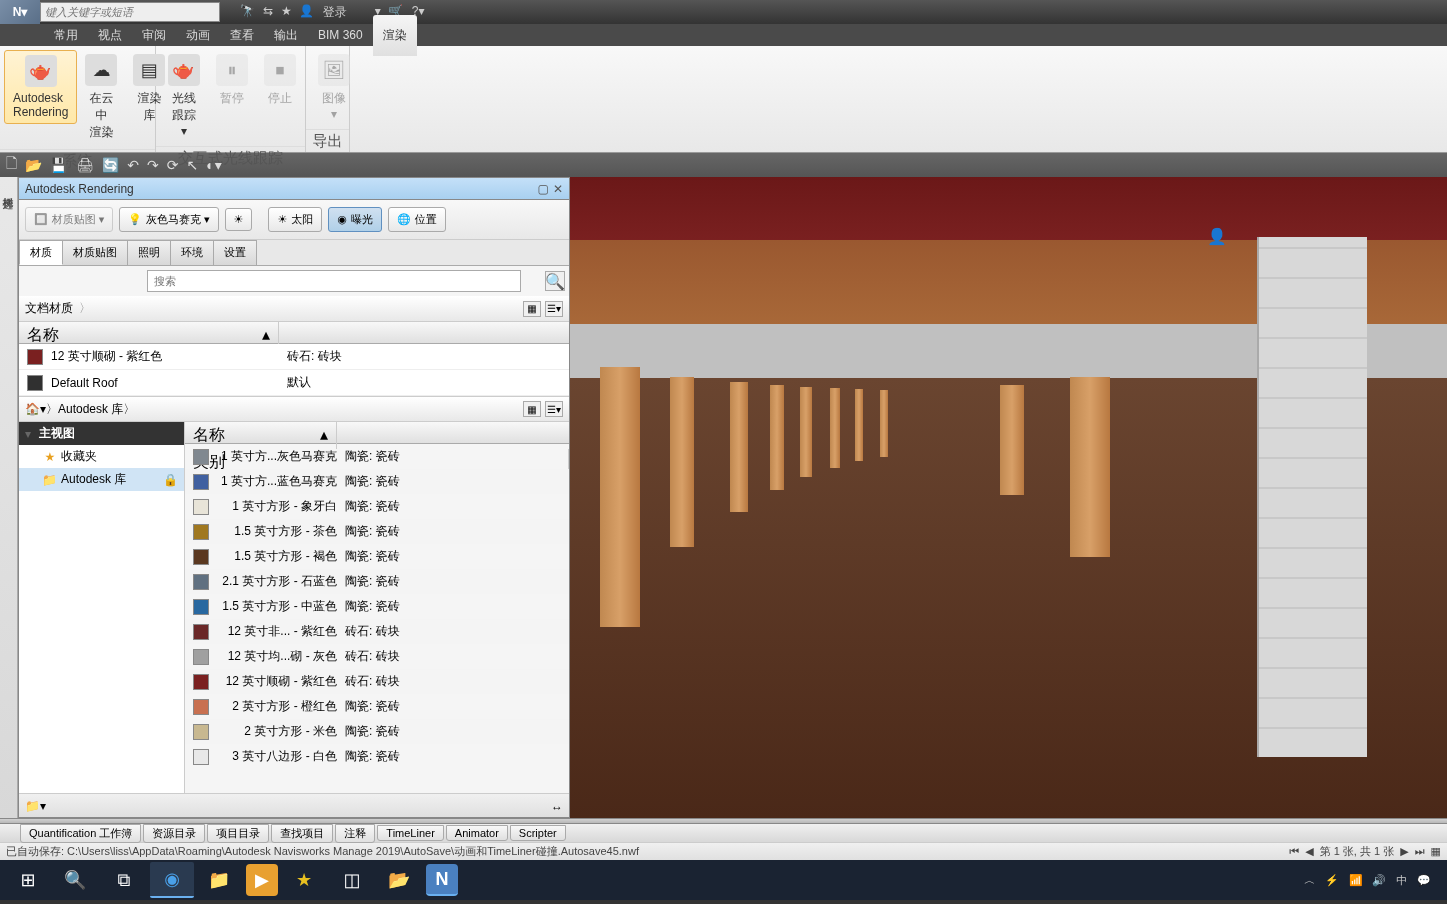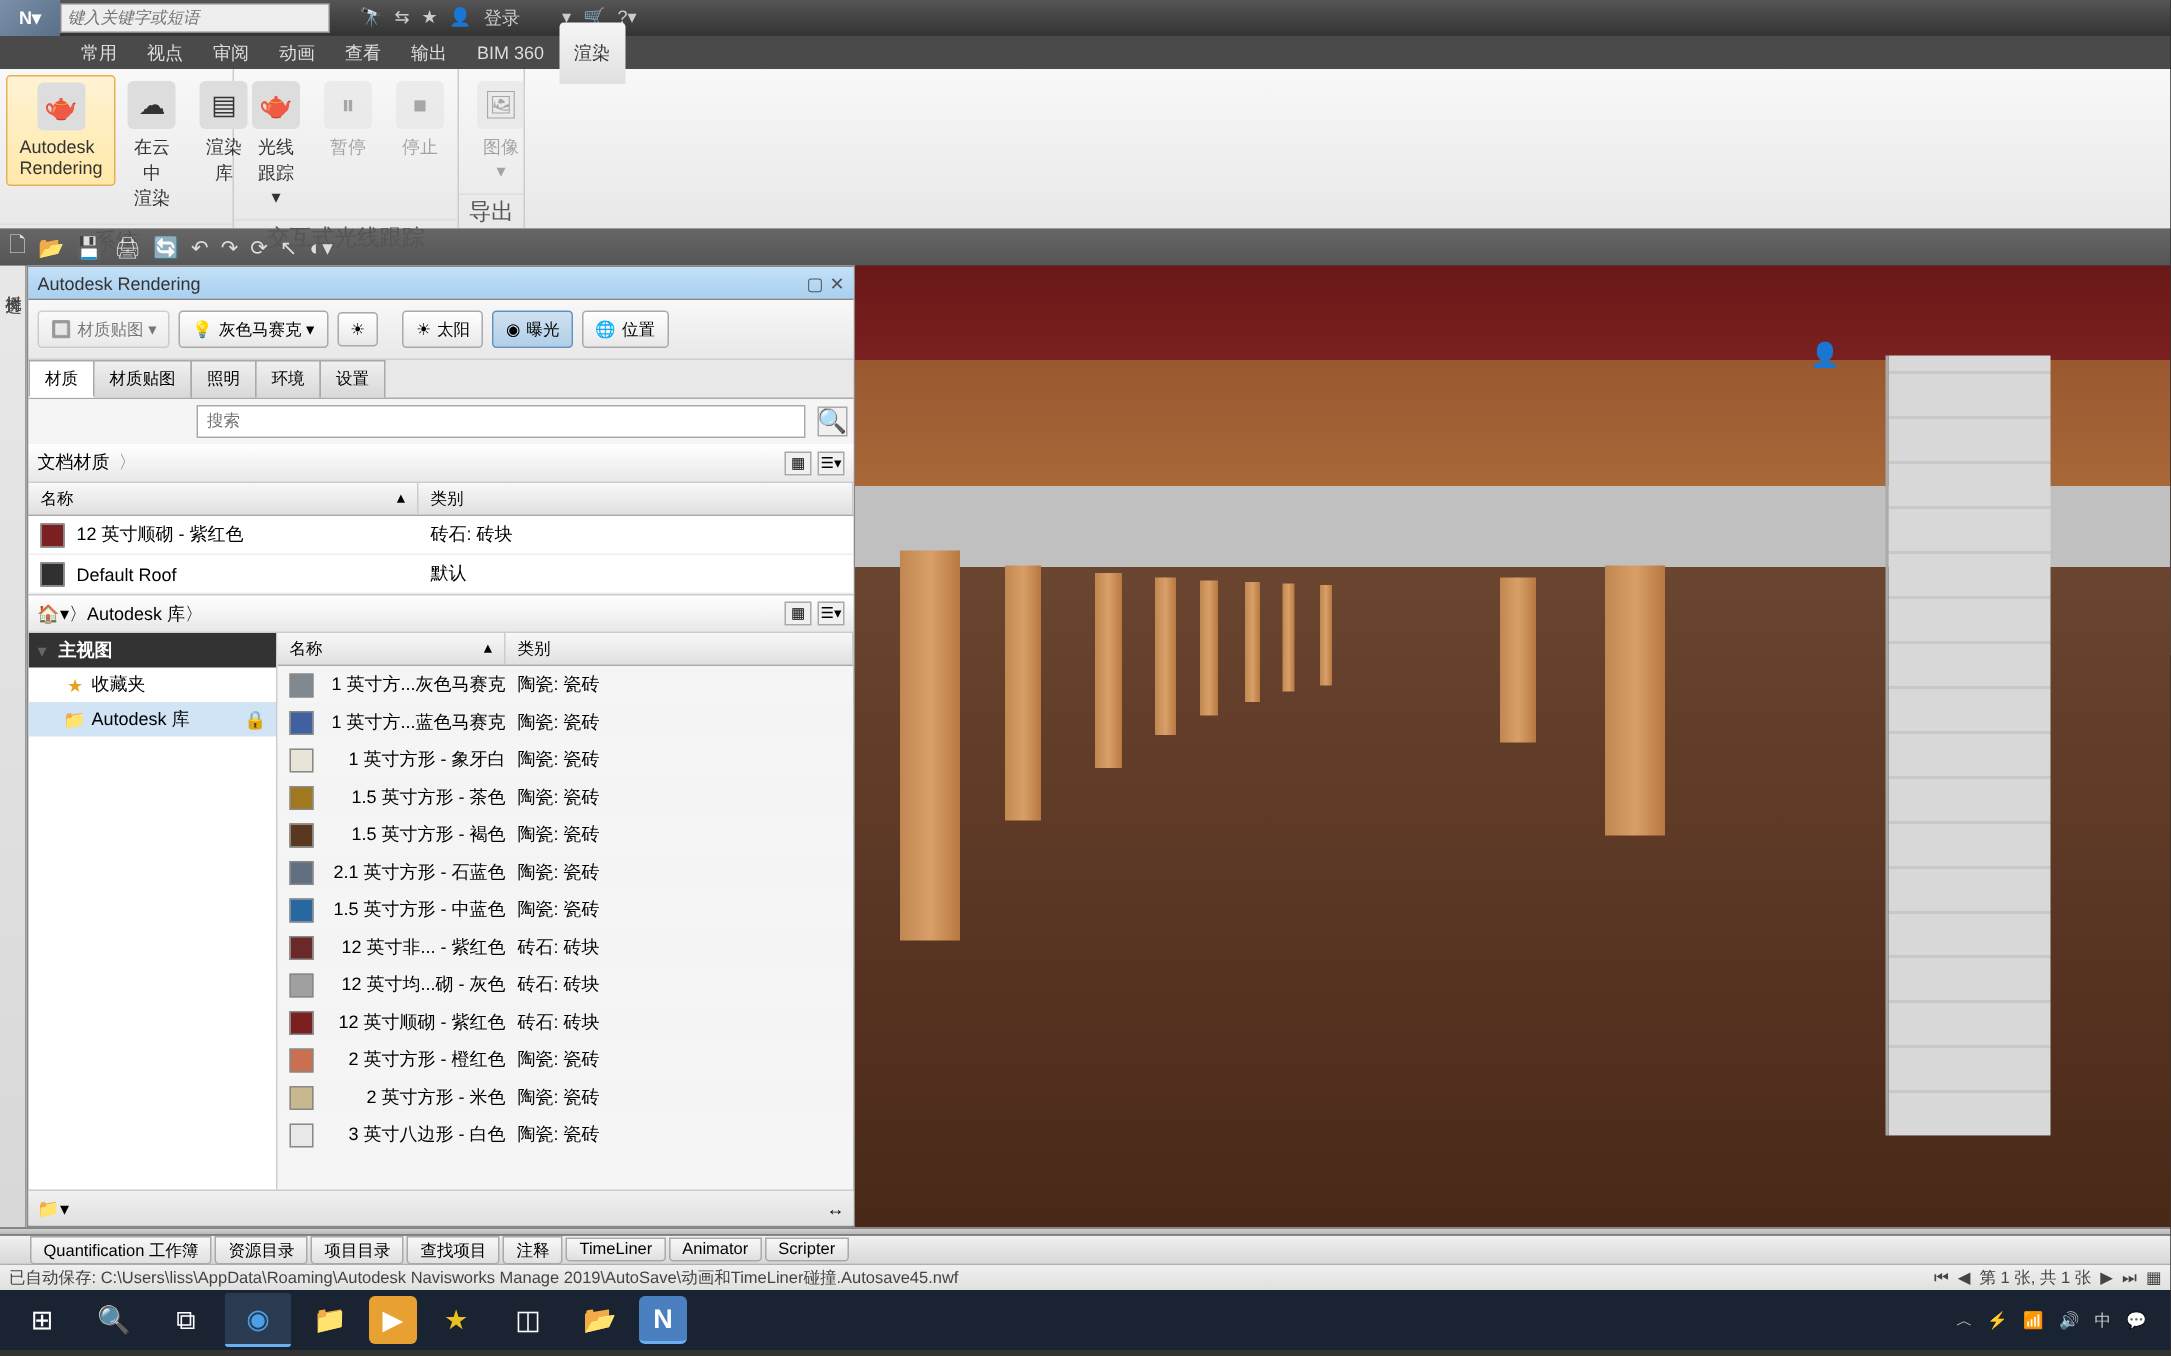--- a/index.html
+++ b/index.html
@@ -46,30 +46,30 @@
 
 .panel-toolbar { height: 40px; display: flex; align-items: center; padding: 4px 6px; gap: 6px; background: linear-gradient(#f8f8f8, #e8e8e8); border-bottom: 1px solid #ccc; }
 .tb-btn { padding: 4px 8px; border: 1px solid #aaa; border-radius: 3px; background: linear-gradient(#fff, #e8e8e8); font-size: 11px; cursor: pointer; display: flex; align-items: center; gap: 4px; }
 .tb-btn.disabled { opacity: 0.5; }
 .tb-btn.pressed { background: linear-gradient(#d0e0f0, #b0d0e8); border-color: #6090c0; }
 
 .panel-tabs { height: 26px; display: flex; background: #e8e8e8; border-bottom: 1px solid #aaa; }
 .panel-tab { padding: 4px 10px; font-size: 11px; border: 1px solid #aaa; border-bottom: none; background: linear-gradient(#f0f0f0, #d8d8d8); cursor: pointer; margin-right: -1px; }
 .panel-tab.active { background: #fff; border-bottom: 1px solid #fff; z-index: 1; }
 
-.search-row { height: 30px; display: flex; align-items: center; padding: 4px; gap: 8px; background: #f5f5f5; }
+.search-row { height: 30px; display: flex; align-items: center; padding: 4px; gap: 24px; background: #f5f5f5; }
 .search-row input { flex: 1; height: 22px; border: 1px solid #aaa; padding: 0 6px; font-size: 11px; }
 .search-icon-btn { width: 20px; height: 20px; border: 1px solid #aaa; background: #f0f0f0; display: flex; align-items: center; justify-content: center; cursor: pointer; }
 
 .breadcrumb { height: 26px; display: flex; align-items: center; padding: 0 6px; font-size: 12px; background: linear-gradient(#fff, #e8e8e8); border-bottom: 1px solid #ccc; }
 .breadcrumb .arrow { margin: 0 6px; color: #888; }
 .breadcrumb .view-btns { margin-left: auto; display: flex; gap: 4px; }
 .breadcrumb .view-btns span { width: 18px; height: 16px; border: 1px solid #aaa; background: #f0f0f0; cursor: pointer; display: flex; align-items: center; justify-content: center; font-size: 10px; }
 
-.table-header { height: 22px; display: flex; background: linear-gradient(#f8f8f8, #e0e0e0); border-bottom: 1px solid #aaa; font-size: 11px; }
+.table-header { height: 22px; display: flex; background: linear-gradient(#f8f8f8, #e0e0e0); border-bottom: 1px solid #aaa; font-size: 16px; flex-direction: column; }
 .table-header .col { padding: 3px 8px; border-right: 1px solid #ccc; }
 .table-header .col1 { width: 260px; }
 .table-header .col2 { flex: 1; }
 
 .table-body { background: #fff; }
 .table-row { height: 26px; display: flex; align-items: center; font-size: 12px; border-bottom: 1px solid #eee; cursor: pointer; }
 .table-row .swatch { width: 16px; height: 16px; margin: 0 8px; border: 1px solid #888; }
 .table-row .name { width: 228px; }
 .table-row .cat { flex: 1; padding-left: 8px; }
 

